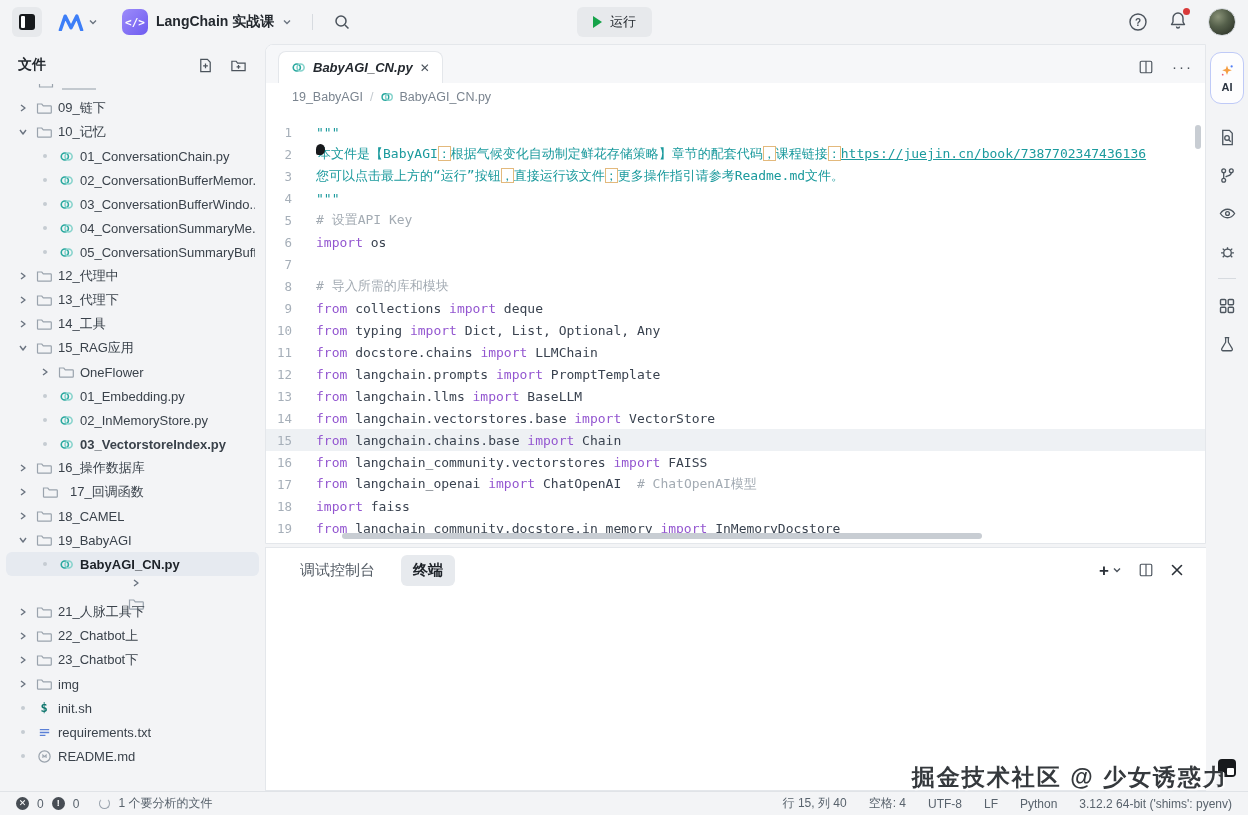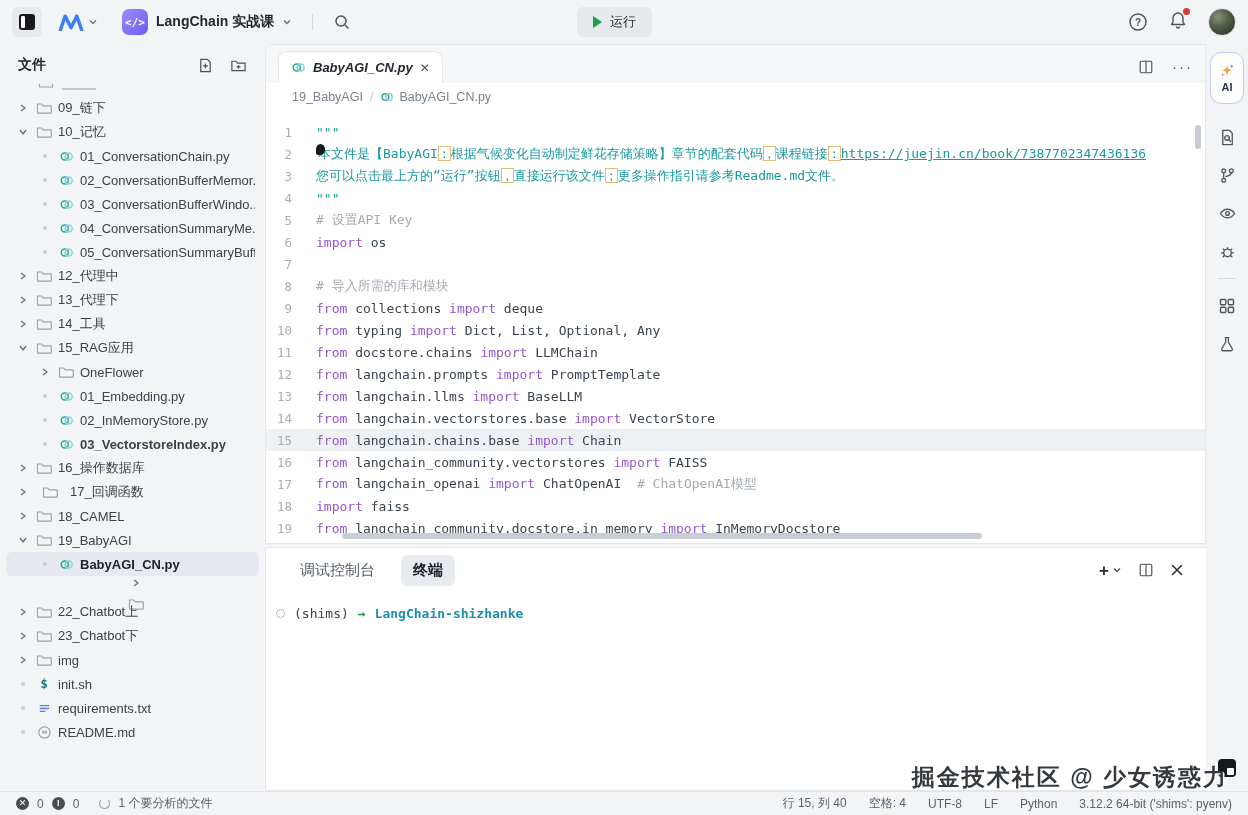--- a/index.html
+++ b/index.html
@@ -460,20 +460,33 @@
             <svg width="10" height="10" viewBox="0 0 10 10">
               <path d="M3 2 L7 5 L3 8" fill="none" stroke="#6b7480" stroke-width="1.4" stroke-linejoin="round"></path>
             </svg>
           </span>
           <span class="ticon">
             <svg width="16" height="16" viewBox="0 0 16 16">
               <path d="M1.5 4 h4.3 l1.5 1.8 h7.2 a0.8 0.8 0 0 1 0.8 0.8 V12.4 a0.8 0.8 0 0 1-0.8 0.8 H2.3 a0.8 0.8 0 0 1-0.8-0.8 z" fill="none" stroke="#9aa3ad" stroke-width="1.2"></path>
             </svg>
           </span>
           <span class="tlabel">20_人脉工具上</span>
+        </div>
+        <div class="trow" style="padding-left: 10px;">
+          <span class="chev ">
+            <svg width="10" height="10" viewBox="0 0 10 10">
+              <path d="M3 2 L7 5 L3 8" fill="none" stroke="#6b7480" stroke-width="1.4" stroke-linejoin="round"></path>
+            </svg>
+          </span>
+          <span class="ticon">
+            <svg width="16" height="16" viewBox="0 0 16 16">
+              <path d="M1.5 4 h4.3 l1.5 1.8 h7.2 a0.8 0.8 0 0 1 0.8 0.8 V12.4 a0.8 0.8 0 0 1-0.8 0.8 H2.3 a0.8 0.8 0 0 1-0.8-0.8 z" fill="none" stroke="#9aa3ad" stroke-width="1.2"></path>
+            </svg>
+          </span>
+          <span class="tlabel">21_人脉工具下</span>
         </div>
         <div class="trow" style="padding-left: 10px;">
           <span class="chev ">
             <svg width="10" height="10" viewBox="0 0 10 10">
               <path d="M3 2 L7 5 L3 8" fill="none" stroke="#6b7480" stroke-width="1.4" stroke-linejoin="round"></path>
             </svg>
           </span>
           <span class="ticon">
             <svg width="16" height="16" viewBox="0 0 16 16">
               <path d="M1.5 4 h4.3 l1.5 1.8 h7.2 a0.8 0.8 0 0 1 0.8 0.8 V12.4 a0.8 0.8 0 0 1-0.8 0.8 H2.3 a0.8 0.8 0 0 1-0.8-0.8 z" fill="none" stroke="#9aa3ad" stroke-width="1.2"></path>
@@ -612,28 +625,20 @@
           </span>
           <svg width="16" height="16" viewBox="0 0 18 18" style="cursor:pointer">
             <rect x="2.5" y="2.5" width="13" height="13" rx="1.5" fill="none" stroke="#4b535c" stroke-width="1.3"></rect>
             <path d="M9 2.5 v13" stroke="#4b535c" stroke-width="1.3"></path>
           </svg>
           <svg width="14" height="14" viewBox="0 0 14 14" style="cursor:pointer">
             <path d="M2.5 2.5 L11.5 11.5 M11.5 2.5 L2.5 11.5" stroke="#2b3138" stroke-width="1.6" stroke-linecap="round"></path>
           </svg>
         </span>
       </div>
-      <div class="panel-body">
-        <div class="term-line">
-          <span class="term-ind"></span>
-          <span class="term-prefix">(shims)</span>
-          <span class="term-arrow">→</span>
-          <span class="term-cwd">LangChain-shizhanke</span>
-        </div>
-      </div>
     </div>
   </div>
 
   <aside class="rightbar">
     <div class="ai-pill">
       <svg width="16" height="16" viewBox="0 0 20 20">
         <path d="M10 3 l1.6 4.4 L16 9 l-4.4 1.6 L10 15 l-1.6-4.4 L4 9 l4.4-1.6 z" fill="#f59e42"></path>
         <circle cx="15.8" cy="4.3" r="1.4" fill="#4f7df5"></circle>
         <circle cx="4.6" cy="14.6" r="1.1" fill="#e85d75"></circle>
       </svg>

